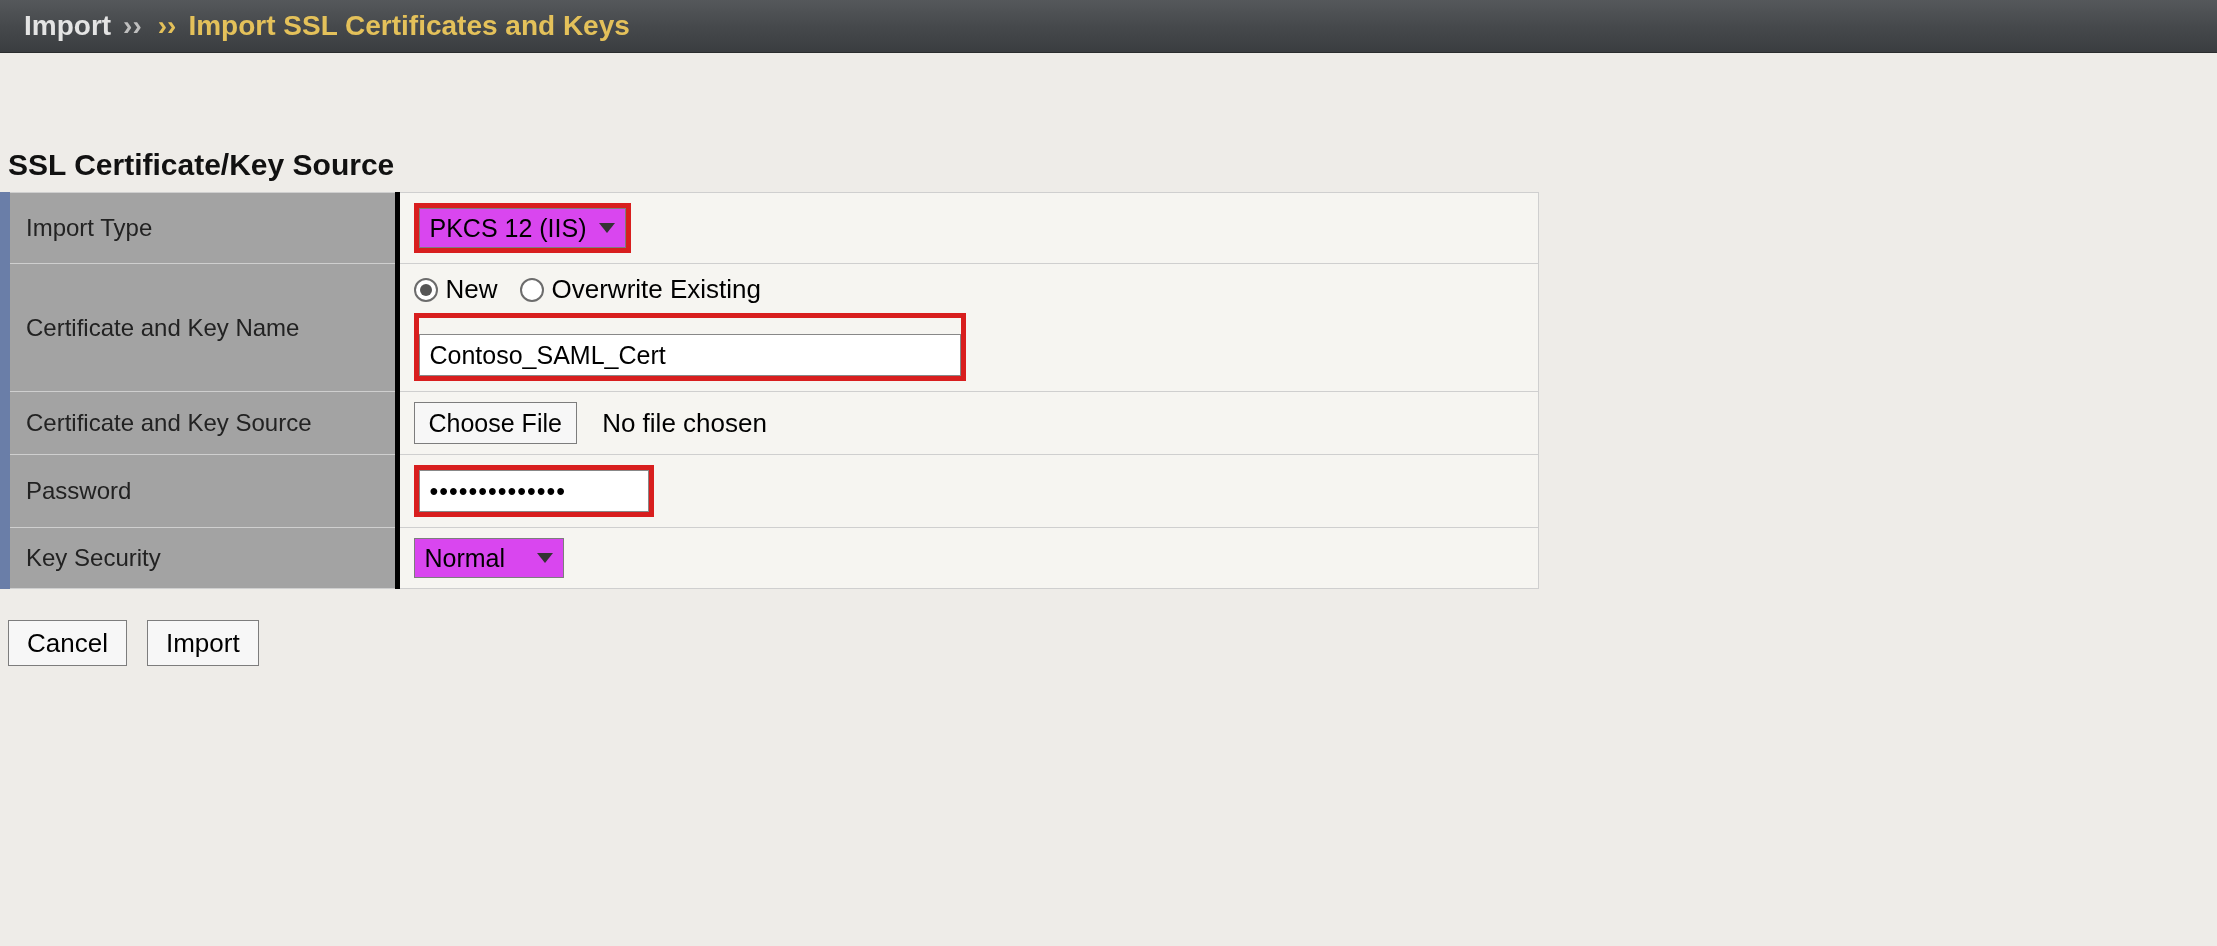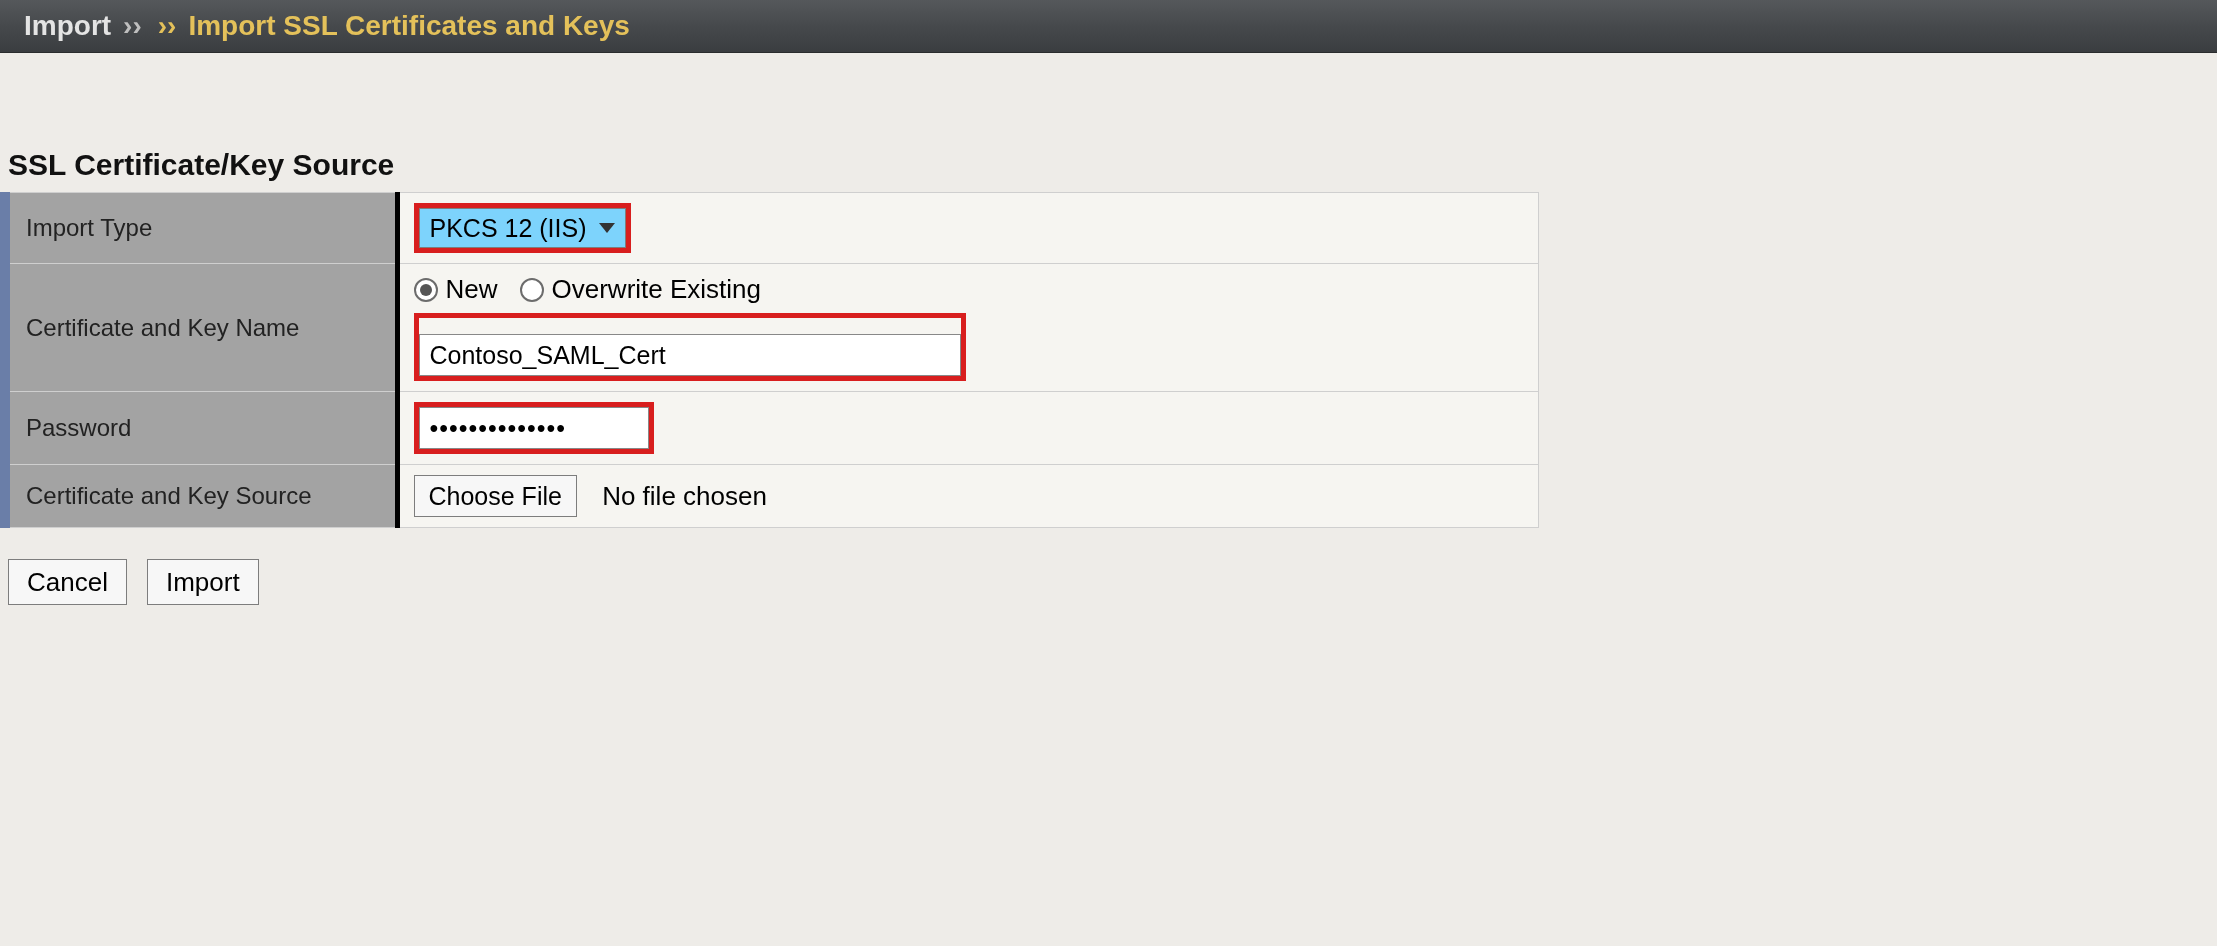--- a/index.html
+++ b/index.html
@@ -70,21 +70,21 @@
   .red-highlight-wide {
     border: 5px solid #d81e1e;
     display:inline-block;
     padding:0;
   }
 
   
   .faux-select {
     display:inline-flex;
     align-items:center;
-    background:#7dd3fc;
+    background:#d946ef;
     border:1px solid #7d7d7d;
     font-size:25px;
     height:40px;
     padding: 0 10px;
     gap:12px;
     position:relative;
   }
   .chevron-down {
     width:0;height:0;
     border-left:8px solid transparent;
@@ -174,36 +174,46 @@
           <span>Overwrite Existing</span>
         </label>
       </div>
       <span class="red-highlight-wide">
         <input type="text" class="text-input" value="Contoso_SAML_Cert" style="">
       </span>
     </td>
   </tr>
 
   <tr>
+    <td class="label-cell">Certificate and Key Source</td>
+    <td class="field-cell">
+      <span class="file-btn">Choose File</span>
+      <span class="file-status static-text">No file chosen</span>
+    </td>
+  </tr>
+
+  <tr>
     <td class="label-cell">Password</td>
     <td class="field-cell">
       <span class="red-highlight">
         <input type="text" class="pw-input" value="••••••••••••••" style="">
       </span>
     </td>
   </tr>
 
   <tr>
-    <td class="label-cell">Certificate and Key Source</td>
-    <td class="field-cell">
-      <span class="file-btn">Choose File</span>
-      <span class="file-status static-text">No file chosen</span>
-    </td>
-  </tr>
-
+    <td class="label-cell">Key Security</td>
+    <td class="field-cell">
+      <span class="faux-select" style="min-width:150px;">
+        <span>Normal</span>
+        <span style="flex:1"></span>
+        <span class="chevron-down"></span>
+      </span>
+    </td>
+  </tr>
 
 </tbody>
   </table>
 
 <div class="button-row">
   <span class="btn">Cancel</span>
   <span class="btn">Import</span>
 </div>
 
 </body></html>

